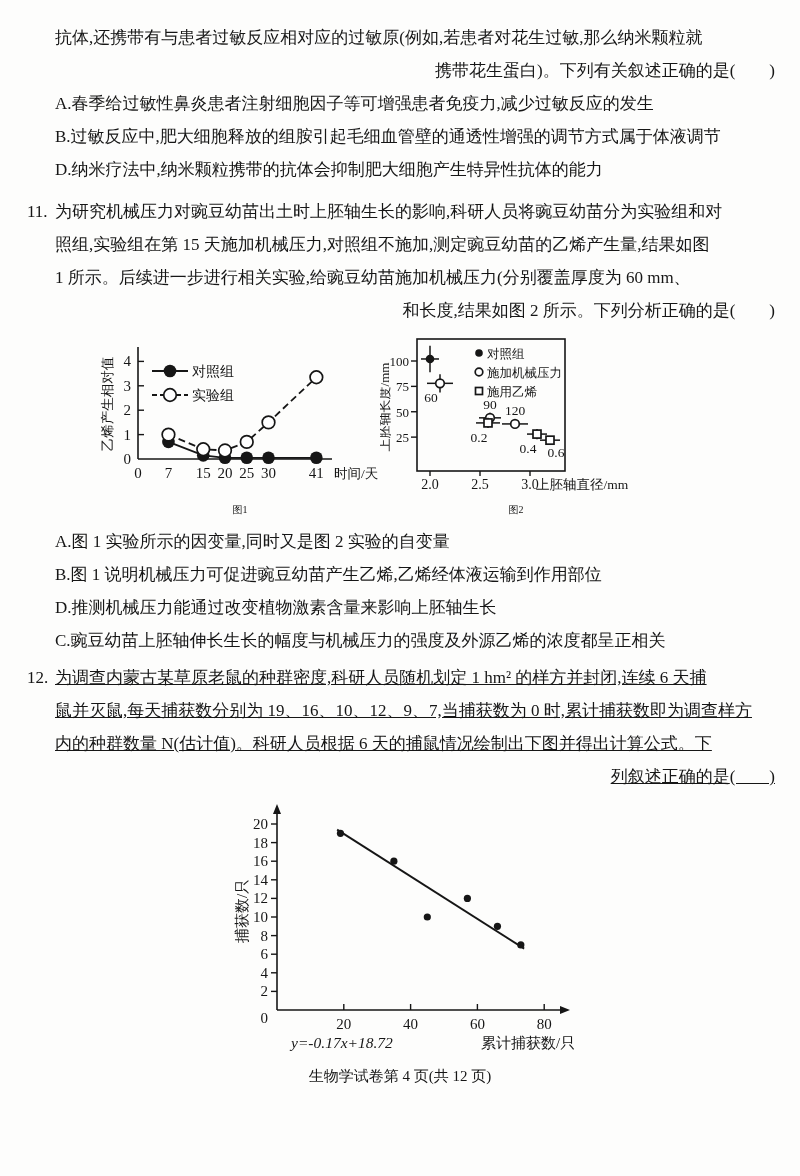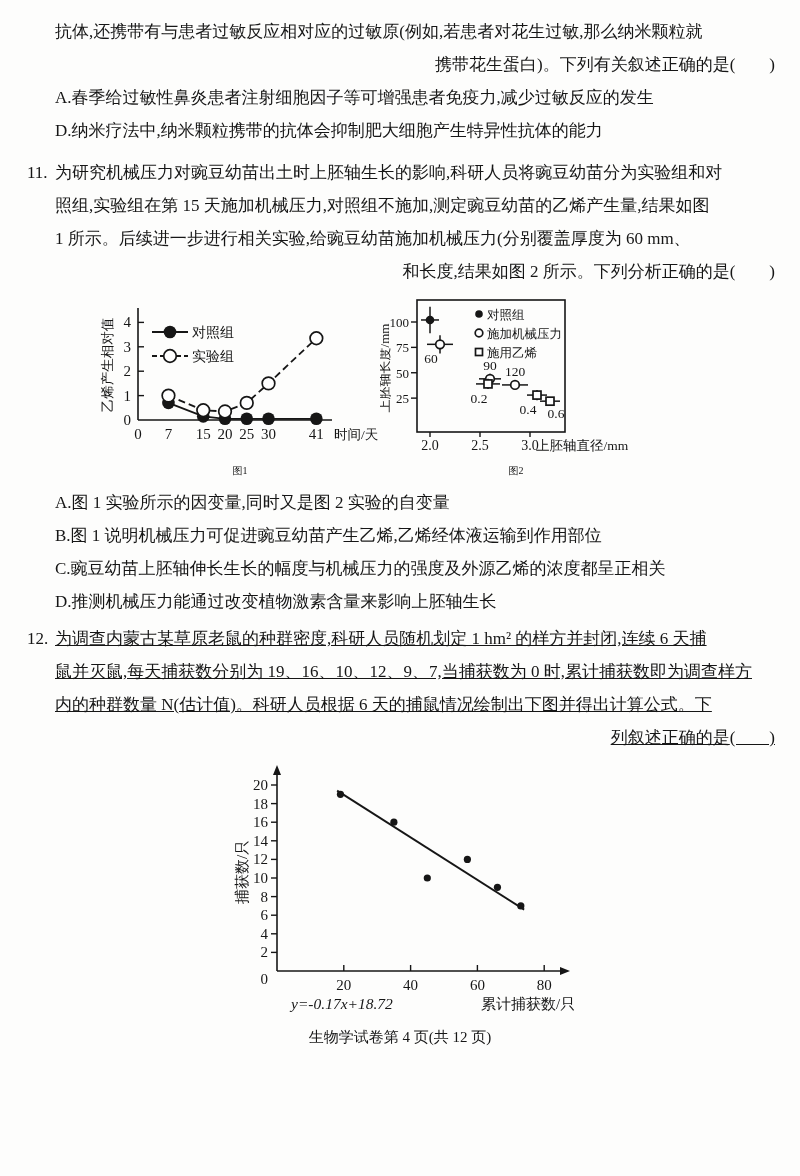--- a/index.html
+++ b/index.html
@@ -1,20 +1,20 @@
 <!DOCTYPE html>
 <html><head>
 <meta charset="utf-8">
 <style>
   html,body{margin:0;padding:0;background:#ffffff;}
   .page{
     width:800px;height:1176px;background:#fdfdfc;color:#161616;
     font-family:"Liberation Serif",serif;
     position:relative;overflow:hidden;box-sizing:border-box;
-    padding-top:15px;
+    padding-top:21px;
   }
   .txt{margin-left:55px;margin-right:25px;}
   .line{height:33px;line-height:33px;font-size:17px;white-space:nowrap;position:relative;}
   .flexline{display:flex;justify-content:flex-end;}
   .qnum{position:absolute;left:-28px;}
   .figrow{display:flex;margin:4px 0 4px 100px;}
   .figblock{display:flex;flex-direction:column;align-items:center;}
   .figcap{font-size:10px;line-height:22px;margin-top:2px;}
   .chartblock{margin-left:233px;margin-top:6px;}
   .footer{text-align:center;font-size:15px;line-height:22px;margin-top:8px;}
@@ -26,20 +26,21 @@
 <div class="page">
 
   <section>
     <div class="txt">
       <div class="line">抗体,还携带有与患者过敏反应相对应的过敏原(例如,若患者对花生过敏,那么纳米颗粒就</div>
       <div class="line flexline">
         <span>携带花生蛋白)。下列有关叙述正确的是</span>
         <span>(　　)</span>
       </div>
       <div class="line">A.春季给过敏性鼻炎患者注射细胞因子等可增强患者免疫力,减少过敏反应的发生</div>
+      <div class="line">B.过敏反应中,肥大细胞释放的组胺引起毛细血管壁的通透性增强的调节方式属于体液调节</div>
       <div class="line">D.纳米疗法中,纳米颗粒携带的抗体会抑制肥大细胞产生特异性抗体的能力</div>
     </div>
   </section>
 
   <section style="margin-top:9px;">
     <div class="txt">
       <div class="line">
         <span class="qnum">11.</span><span>为研究机械压力对豌豆幼苗出土时上胚轴生长的影响,科研人员将豌豆幼苗分为实验组和对</span>
       </div>
       <div class="line">照组,实验组在第 15 天施加机械压力,对照组不施加,测定豌豆幼苗的乙烯产生量,结果如图</div>
@@ -149,22 +150,22 @@
             <rect x="95.5" y="56.5" width="7" height="7" fill="#fff" stroke="#161616" stroke-width="1.7"></rect>
             <text x="107" y="64.5" font-size="12.5" text-anchor="start" fill="#161616" font-family="&quot;Liberation Serif&quot;,serif">施用乙烯</text>
           </svg>
         <div class="figcap">图2</div>
       </div>
     </div>
 
     <div class="txt">
       <div class="line">A.图 1 实验所示的因变量,同时又是图 2 实验的自变量</div>
       <div class="line">B.图 1 说明机械压力可促进豌豆幼苗产生乙烯,乙烯经体液运输到作用部位</div>
+      <div class="line">D.推测机械压力能通过改变植物激素含量来影响上胚轴生长</div>
       <div class="line">C.豌豆幼苗上胚轴伸长生长的幅度与机械压力的强度及外源乙烯的浓度都呈正相关</div>
-      <div class="line">D.推测机械压力能通过改变植物激素含量来影响上胚轴生长</div>
     </div>
   </section>
 
   <section style="margin-top:4px;text-decoration:underline;">
     <div class="txt">
       <div class="line">
         <span class="qnum">12.</span><span>为调查内蒙古某草原老鼠的种群密度,科研人员随机划定 1 hm² 的样方并封闭,连续 6 天捕</span>
       </div>
       <div class="line">鼠并灭鼠,每天捕获数分别为 19、16、10、12、9、7,当捕获数为 0 时,累计捕获数即为调查样方</div>
       <div class="line">内的种群数量 N(估计值)。科研人员根据 6 天的捕鼠情况绘制出下图并得出计算公式。下</div>

